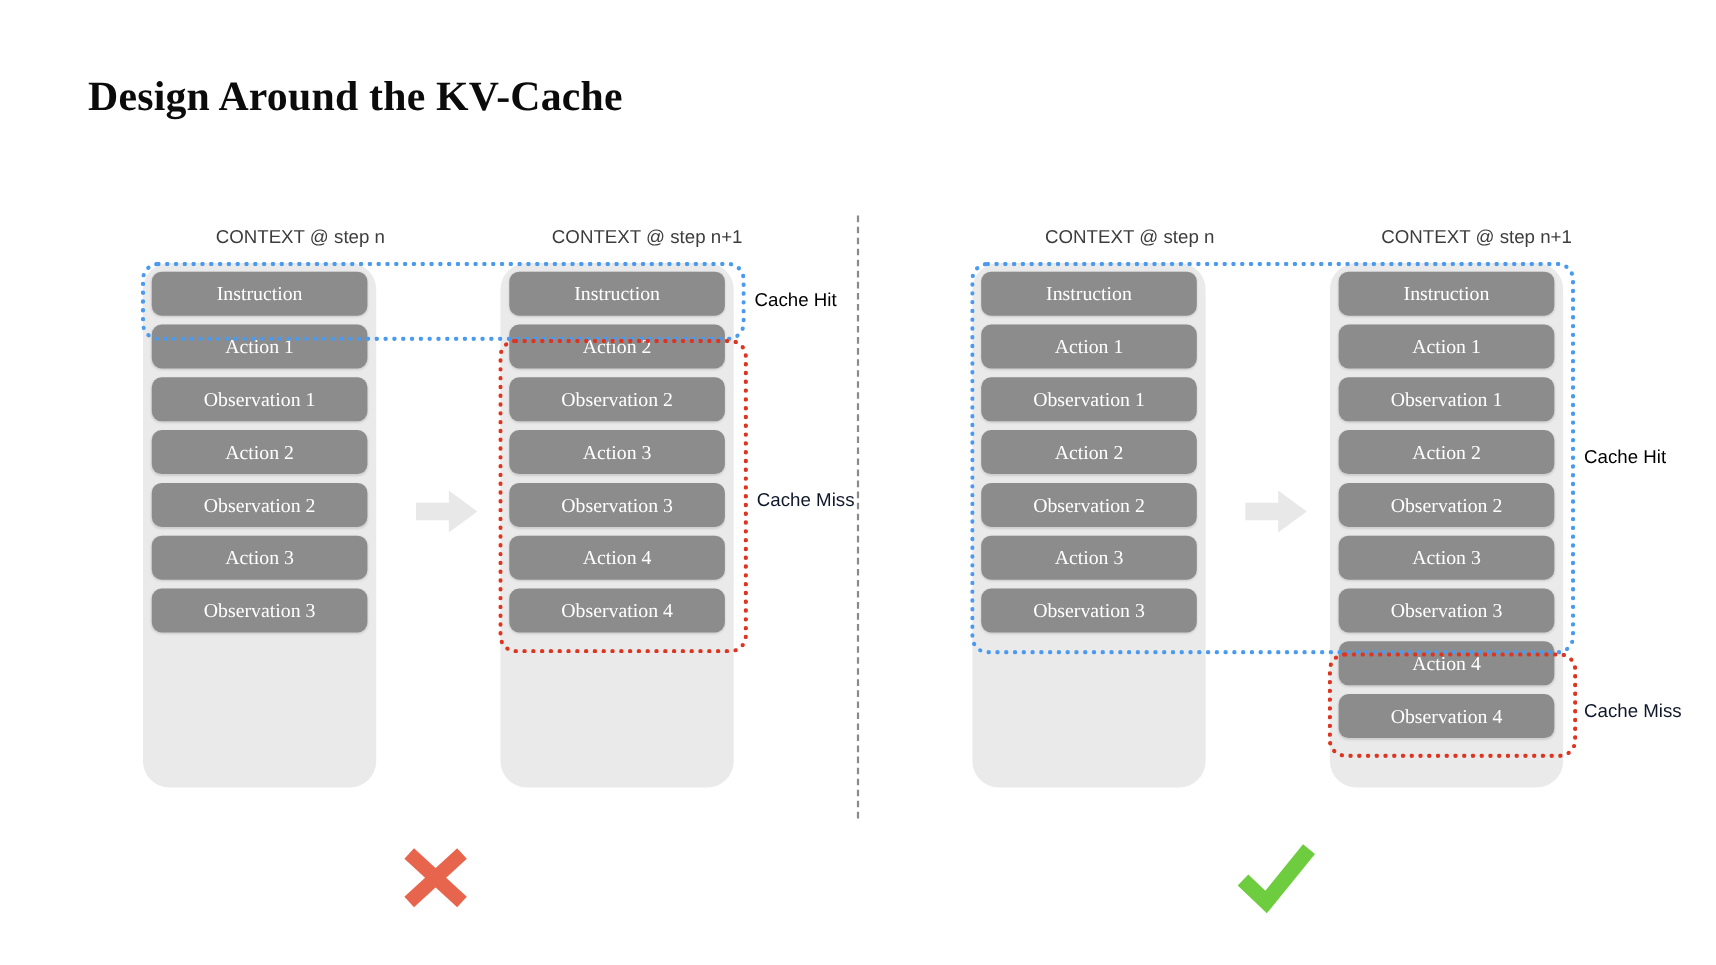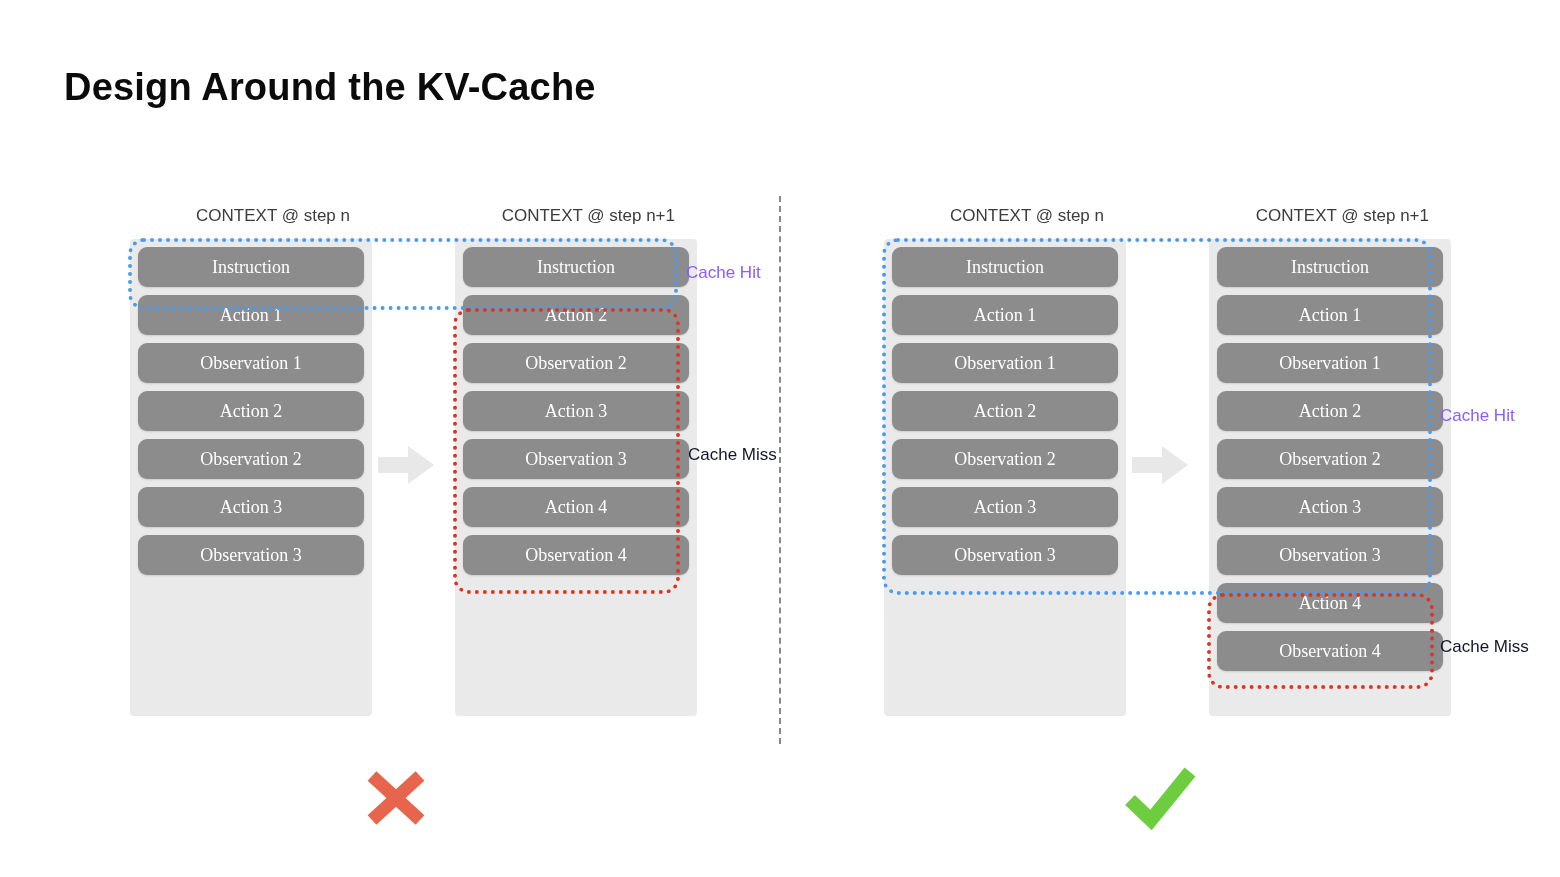--- a/index.html
+++ b/index.html
@@ -10,23 +10,23 @@
   body {
     width: 1560px;
     height: 877px;
     position: relative;
     overflow: hidden;
     font-family: "Liberation Sans", sans-serif;
   }
 
   .slide-title {
     position: absolute;
-    left: 64px;
+    left: 80px;
     top: 66px;
-    font-family: Liberation Sans, sans-serif;
+    font-family: Liberation Serif, serif;
     font-weight: bold;
     font-size: 38px;
     letter-spacing: 0.2px;
     color: #0b0b0b;
     white-space: nowrap;
   }
 
   .divider {
     position: absolute;
     left: 779px;
@@ -39,23 +39,23 @@
   .col-header {
     position: absolute;
     font-size: 17px;
     color: #3c3c3c;
     white-space: nowrap;
     text-align: right;
   }
 
   .stack {
     position: absolute;
-    width: 242px;
+    width: 212px;
     background: #eaeaea;
-    border-radius: 4px;
+    border-radius: 24px;
     box-sizing: border-box;
     padding: 8px 8px;
   }
 
   .item {
     height: 40px;
     margin: 0 0 8px 0;
     background: #8c8c8c;
     border-radius: 9px;
     color: #ffffff;
@@ -82,21 +82,21 @@
     border-radius: 16px;
     box-sizing: border-box;
     pointer-events: none;
   }
 
   .lbl {
     position: absolute;
     font-size: 17px;
     white-space: nowrap;
   }
-  .lbl-hit  { color: #8b5cf6; }
+  .lbl-hit  { color: #000000; }
   .lbl-miss { color: #0f172a; }
 
   
   .arrow {
     position: absolute;
     width: 56px;
     height: 42px;
   }
 
   

